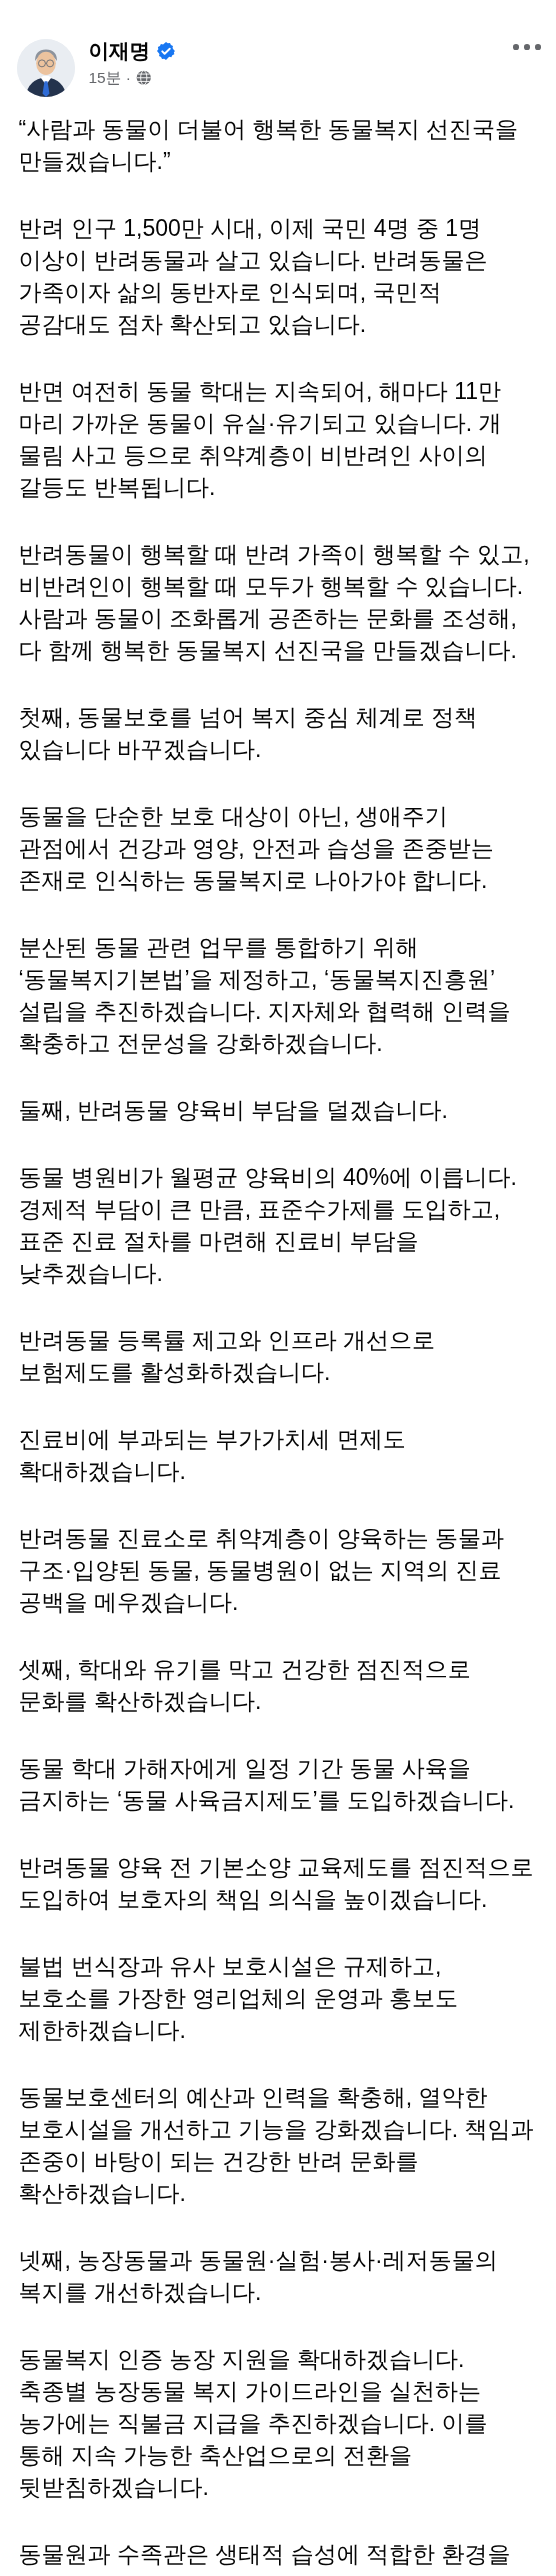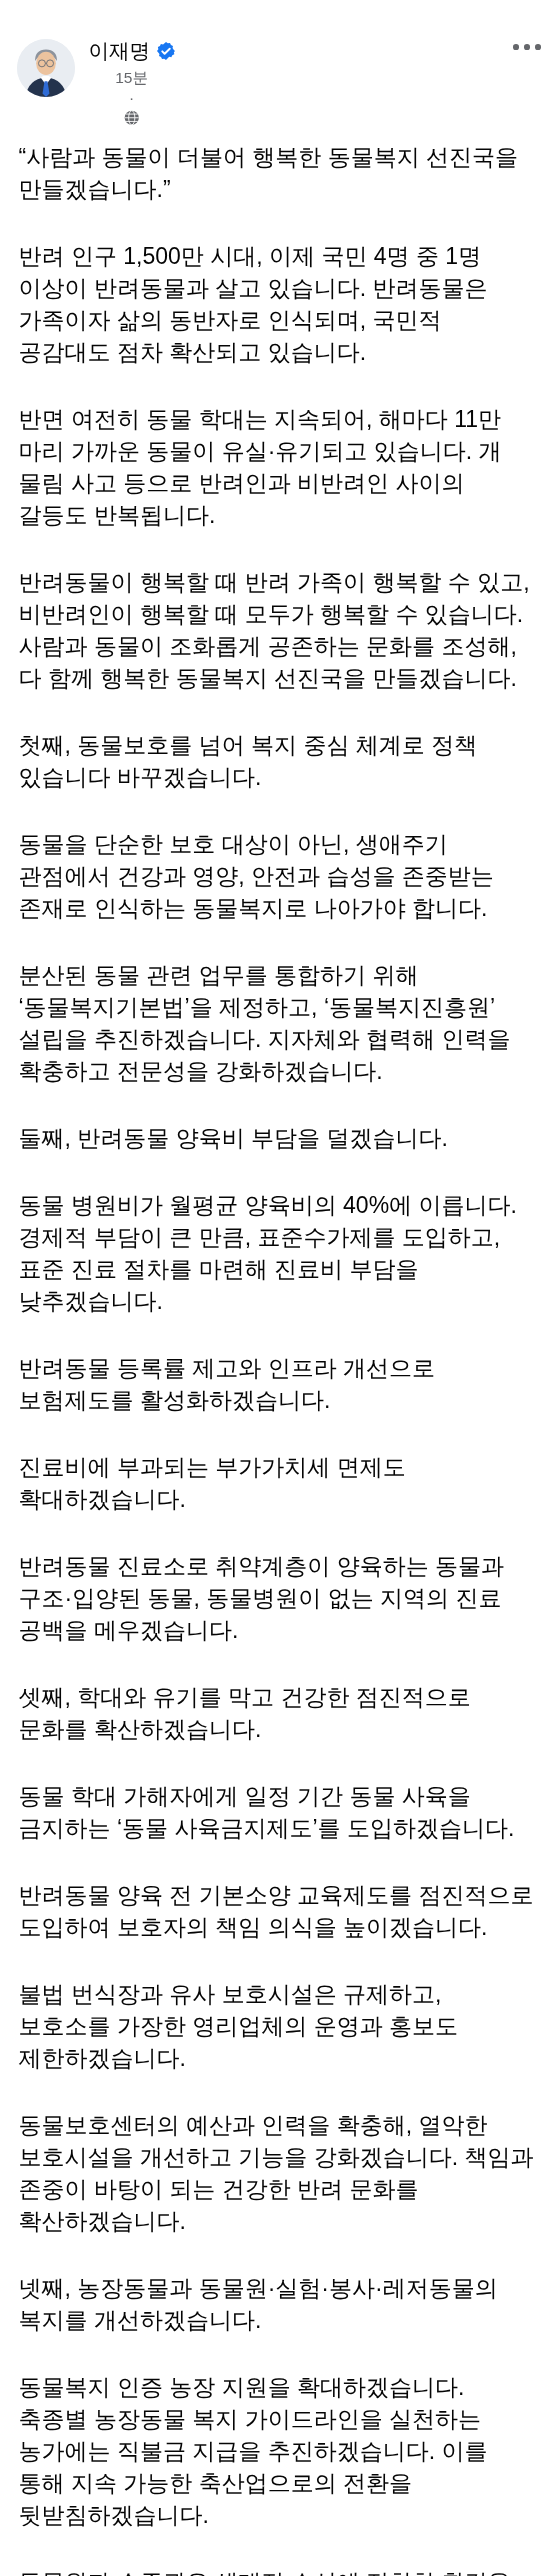--- a/index.html
+++ b/index.html
@@ -35,39 +35,38 @@
     margin-left: 13.4px;
     padding-top: 0;
   }
   .author-row {
     display: flex;
     align-items: center;
     gap: 6.7px;
   }
   .author-name {
     font-size: 20.6px;
-    font-weight: 400;
+    font-weight: 700;
     color: #050505;
     line-height: 1.15;
     cursor: pointer;
   }
   .verified-badge {
     width: 18px;
     height: 18px;
     display: inline-block;
   }
   .meta-row {
     display: flex;
     align-items: center;
     gap: 4.6px;
     margin-top: 7.2px;
     color: #65676B;
     font-size: 15.5px;
     line-height: 1;
-    flex-direction: column;
   }
   .meta-sep { color: #65676B; }
   .globe-icon { width: 15.5px; height: 15.5px; display: inline-block; }
   .more-button {
     position: absolute;
     right: 13.4px;
     top: 40px;
     display: flex;
     align-items: center;
     gap: 5.2px;
@@ -145,21 +144,21 @@
       <span class="dot"></span>
       <span class="dot"></span>
       <span class="dot"></span>
     </div>
 
   </header>
 
   <div class="post-body">
       <p class="para">“사람과 동물이 더불어 행복한 동물복지 선진국을 만들겠습니다.”</p>
       <p class="para">반려 인구 1,500만 시대, 이제 국민 4명 중 1명 이상이 반려동물과 살고 있습니다. 반려동물은 가족이자 삶의 동반자로 인식되며, 국민적 공감대도 점차 확산되고 있습니다.</p>
-      <p class="para">반면 여전히 동물 학대는 지속되어, 해마다 11만 마리 가까운 동물이 유실·유기되고 있습니다. 개 물림 사고 등으로 반려인과 비반려인 사이의 갈등도 반복됩니다.</p>
+      <p class="para">반면 여전히 동물 학대는 지속되어, 해마다 11만 마리 가까운 동물이 유실·유기되고 있습니다. 개 물림 사고 등으로 취약계층이 비반려인 사이의 갈등도 반복됩니다.</p>
       <p class="para">반려동물이 행복할 때 반려 가족이 행복할 수 있고, 비반려인이 행복할 때 모두가 행복할 수 있습니다. 사람과 동물이 조화롭게 공존하는 문화를 조성해, 다 함께 행복한 동물복지 선진국을 만들겠습니다.</p>
       <p class="para">첫째, 동물보호를 넘어 복지 중심 체계로 정책 있습니다 바꾸겠습니다.</p>
       <p class="para">동물을 단순한 보호 대상이 아닌, 생애주기 관점에서 건강과 영양, 안전과 습성을 존중받는 존재로 인식하는 동물복지로 나아가야 합니다.</p>
       <p class="para">분산된 동물 관련 업무를 통합하기 위해 ‘동물복지기본법’을 제정하고, ‘동물복지진흥원’ 설립을 추진하겠습니다. 지자체와 협력해 인력을 확충하고 전문성을 강화하겠습니다.</p>
       <p class="para">둘째, 반려동물 양육비 부담을 덜겠습니다.</p>
       <p class="para">동물 병원비가 월평균 양육비의 40%에 이릅니다. 경제적 부담이 큰 만큼, 표준수가제를 도입하고, 표준 진료 절차를 마련해 진료비 부담을 낮추겠습니다.</p>
       <p class="para">반려동물 등록률 제고와 인프라 개선으로 보험제도를 활성화하겠습니다.</p>
       <p class="para">진료비에 부과되는 부가가치세 면제도 확대하겠습니다.</p>
       <p class="para">반려동물 진료소로 취약계층이 양육하는 동물과 구조·입양된 동물, 동물병원이 없는 지역의 진료 공백을 메우겠습니다.</p>
       <p class="para">셋째, 학대와 유기를 막고 건강한 점진적으로 문화를 확산하겠습니다.</p>

